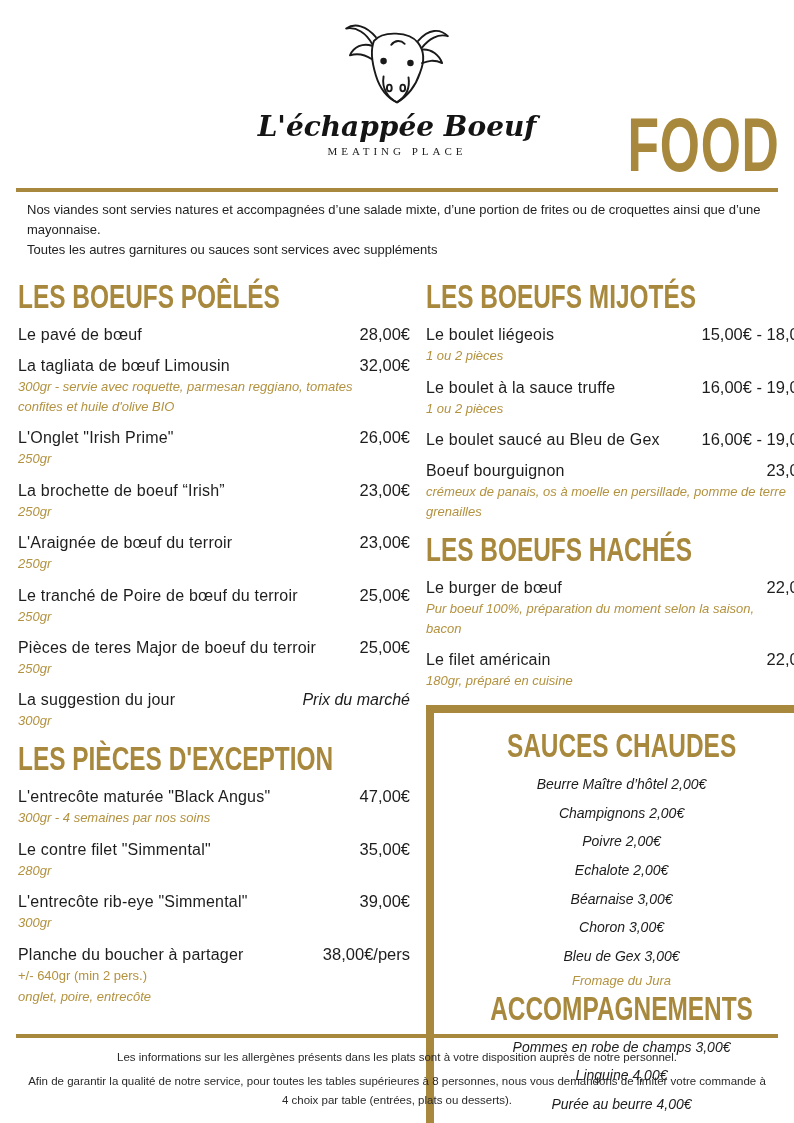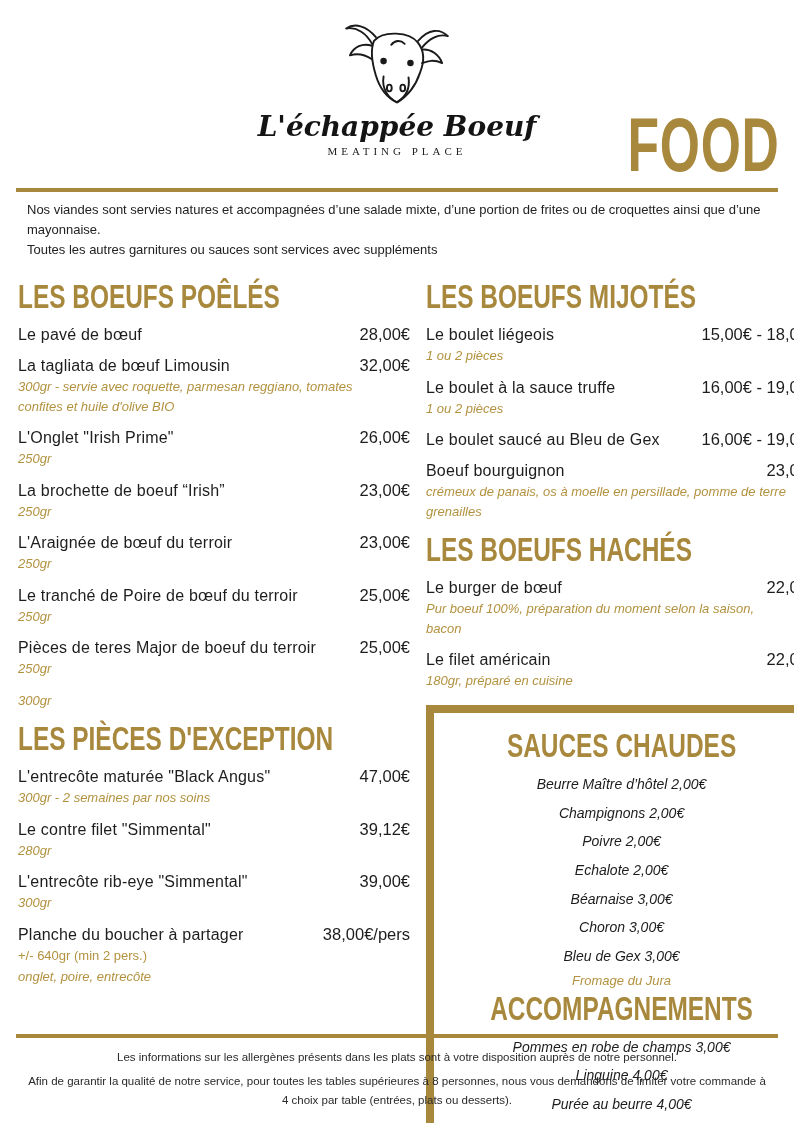--- a/index.html
+++ b/index.html
@@ -134,39 +134,43 @@
 
         <div class="item">
           <div class="item-head">
             <span class="item-name">Pièces de teres Major de boeuf du terroir</span>
             <span class="item-price">25,00€</span>
           </div>
           <div class="item-detail">250gr</div>
         </div>
 
         <div class="item">
+          <div class="item-head">
+            <span class="item-name">La suggestion du jour</span>
+            <span class="item-price price-italic">Prix du marché</span>
+          </div>
           <div class="item-detail">300gr</div>
         </div>
       </div>
 
       <div class="section">
         <div class="section-title">LES PIÈCES D'EXCEPTION</div>
 
         <div class="item">
           <div class="item-head">
             <span class="item-name">L'entrecôte maturée "Black Angus"</span>
             <span class="item-price">47,00€</span>
           </div>
-          <div class="item-detail">300gr - 2 semaines par nos soins</div>
+          <div class="item-detail">300gr - 4 semaines par nos soins</div>
         </div>
 
         <div class="item">
           <div class="item-head">
             <span class="item-name">Le contre filet "Simmental"</span>
-            <span class="item-price">39,12€</span>
+            <span class="item-price">35,00€</span>
           </div>
           <div class="item-detail">280gr</div>
         </div>
 
         <div class="item">
           <div class="item-head">
             <span class="item-name">L'entrecôte rib-eye "Simmental"</span>
             <span class="item-price">39,00€</span>
           </div>
           <div class="item-detail">300gr</div>

